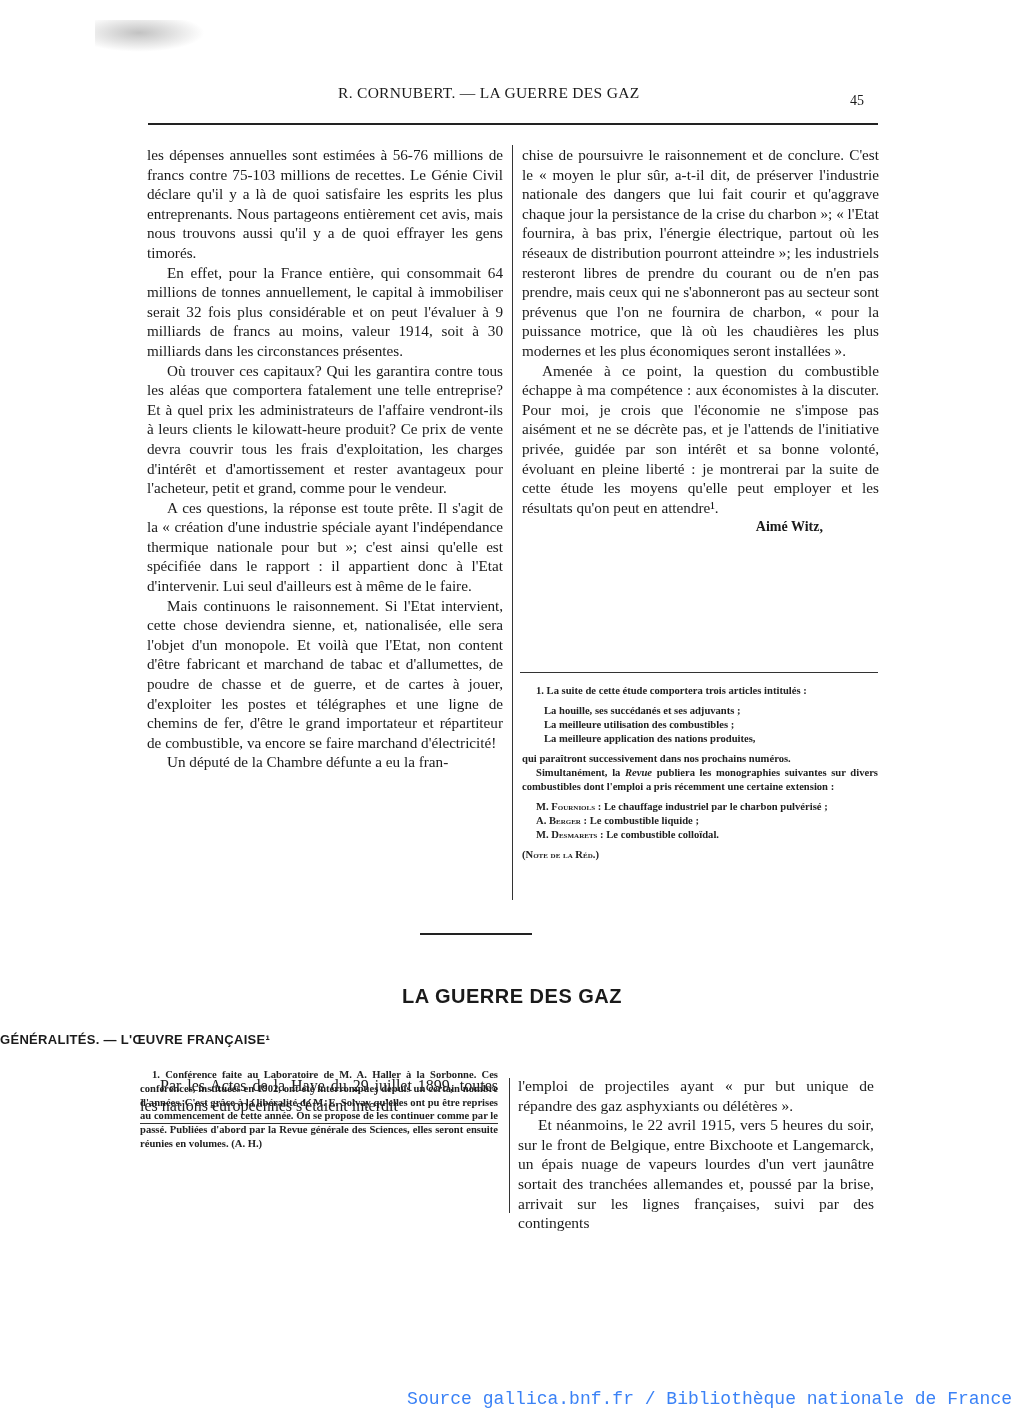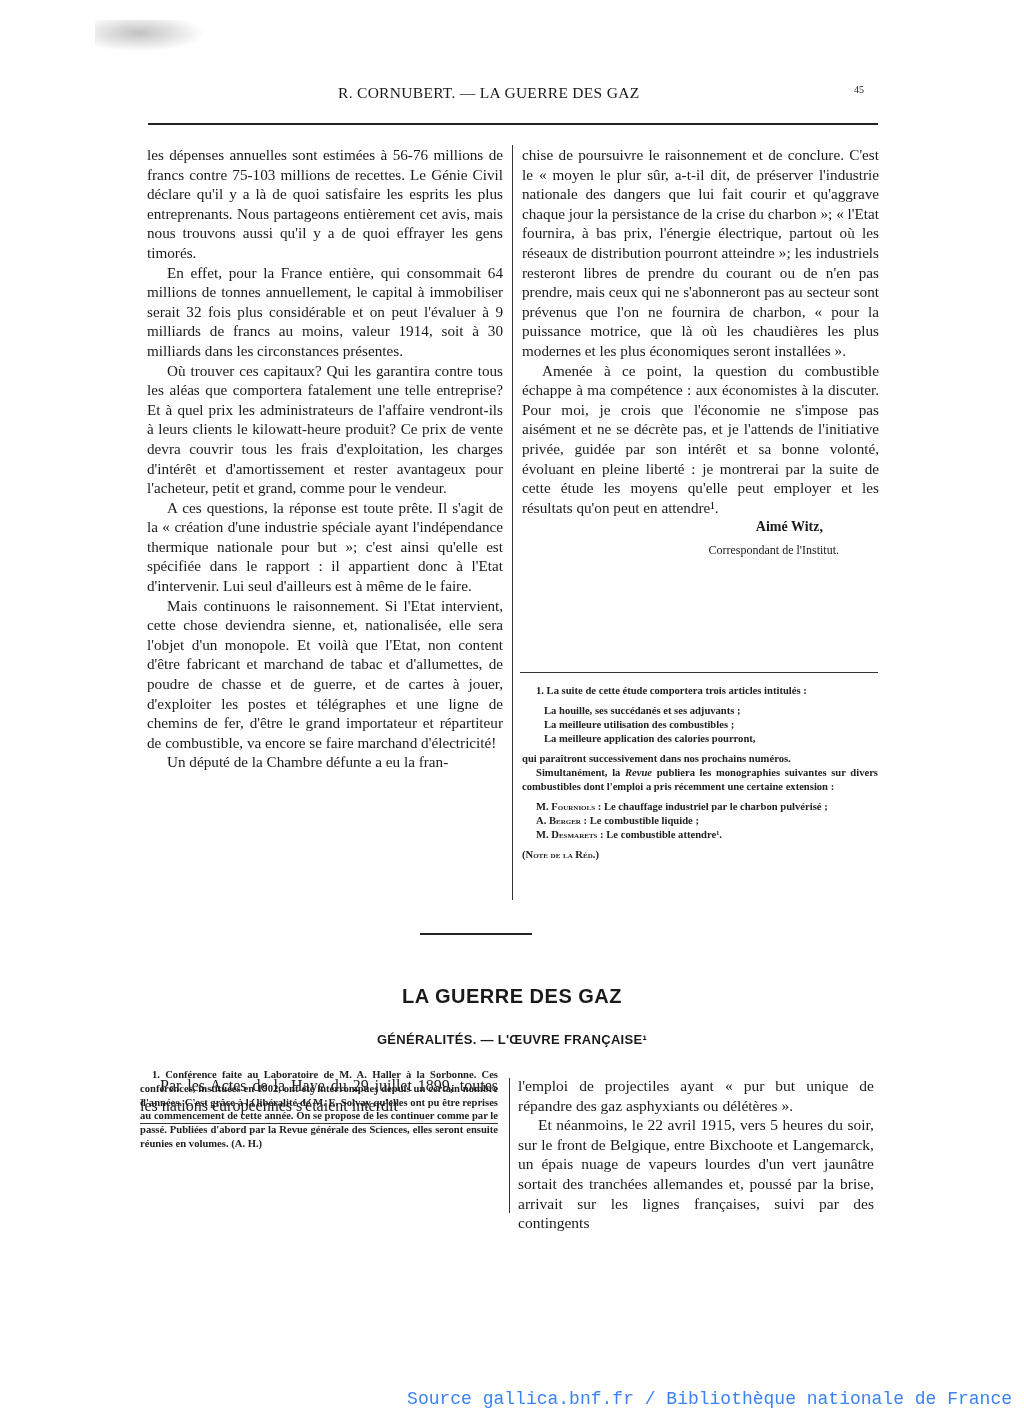--- a/index.html
+++ b/index.html
@@ -10,21 +10,21 @@
   .scan-smudge {
     position: absolute; left: 95px; top: 20px; width: 110px; height: 32px;
     background: radial-gradient(ellipse at 40% 40%, rgba(80,80,80,0.35), rgba(255,255,255,0) 70%);
   }
   .running-head {
     position: absolute; left: 148px; top: 84px; width: 730px; height: 24px;
   }
   .running-title {
     position: absolute; left: 190px; top: 0; font-size: 15.5px; letter-spacing: 0.3px;
   }
-  .page-number { position: absolute; right: 14px; top: 0; font-size: 10px; }
+  .page-number { position: absolute; right: 14px; top: 9px; font-size: 14px; }
   .head-rule {
     position: absolute; left: 148px; top: 123px; width: 730px; height: 2px; background: #222;
   }
   .col {
     position: absolute; font-size: 15.2px; line-height: 19.6px; text-align: justify;
   }
   .col p { margin: 0; text-indent: 0; }
   .col p.ind { text-indent: 20px; }
   .col-left { left: 147px; top: 145px; width: 356px; }
   .col-right { left: 522px; top: 145px; width: 357px; }
@@ -43,21 +43,21 @@
   .footnote .list { padding-left: 22px; margin: 6px 0; }
   .footnote .gap { margin-top: 6px; }
   .footnote .note-end { text-align: left; padding-right: 24px; margin-top: 6px; font-variant: small-caps; }
   .sc { font-variant: small-caps; }
   .sep-rule { position: absolute; left: 420px; top: 933px; width: 112px; height: 2px; background: #222; }
   .article-title {
     position: absolute; left: 0; width: 1024px; top: 985px; text-align: center;
     font-size: 20px; font-weight: bold; letter-spacing: 0.5px; font-family: "Liberation Sans", sans-serif;
   }
   .article-subtitle {
-    position: absolute; left: 0; width: 1024px; top: 1032px; text-align: center;
+    position: absolute; left: 0; width: 1024px; top: 1032px; 
     font-size: 13px; font-weight: bold; font-family: "Liberation Sans", sans-serif; letter-spacing: 0.3px;
   }
   .col-left2 { left: 140px; top: 1076px; width: 358px; font-size: 16px; }
   .col-right2 { left: 518px; top: 1076px; width: 356px; font-size: 15.5px; }
   .col-divider2 { position: absolute; left: 509px; top: 1078px; width: 1px; height: 135px; background: #333; }
   .fn2-rule { position: absolute; left: 140px; top: 1123px; width: 358px; height: 1px; background: #333; }
   .footnote2 {
     position: absolute; left: 140px; top: 1068px; width: 358px; font-size: 10.6px; line-height: 13.8px;
     text-align: justify; font-weight: bold; color: #222;
   }
@@ -87,36 +87,35 @@
   <p class="ind">Mais continuons le raisonnement. Si l'Etat intervient, cette chose deviendra sienne, et, nationalisée, elle sera l'objet d'un monopole. Et voilà que l'Etat, non content d'être fabricant et marchand de tabac et d'allumettes, de poudre de chasse et de guerre, et de cartes à jouer, d'exploiter les postes et télégraphes et une ligne de chemins de fer, d'être le grand importateur et répartiteur de combustible, va encore se faire marchand d'électricité!</p>
   <p class="ind">Un député de la Chambre défunte a eu la fran-</p>
 </div>
 
 <div class="col-divider"></div>
 
 <div class="col col-right">
   <p>chise de poursuivre le raisonnement et de conclure. C'est le « moyen le plur sûr, a-t-il dit, de préserver l'industrie nationale des dangers que lui fait courir et qu'aggrave chaque jour la persistance de la crise du charbon »; « l'Etat fournira, à bas prix, l'énergie électrique, partout où les réseaux de distribution pourront atteindre »; les industriels resteront libres de prendre du courant ou de n'en pas prendre, mais ceux qui ne s'abonneront pas au secteur sont prévenus que l'on ne fournira de charbon, « pour la puissance motrice, que là où les chaudières les plus modernes et les plus économiques seront installées ».</p>
   <p class="ind">Amenée à ce point, la question du combustible échappe à ma compétence : aux économistes à la discuter. Pour moi, je crois que l'économie ne s'impose pas aisément et ne se décrète pas, et je l'attends de l'initiative privée, guidée par son intérêt et sa bonne volonté, évoluant en pleine liberté : je montrerai par la suite de cette étude les moyens qu'elle peut employer et les résultats qu'on peut en attendre¹.</p>
   <div class="signature">Aimé Witz,</div>
-  <div class="affil">Correspondant de l'Institut.</div>
 </div>
 
 <div class="fn-rule"></div>
 <div class="footnote">
   <p class="ind">1. La suite de cette étude comportera trois articles intitulés :</p>
   <div class="list">
     <p>La houille, ses succédanés et ses adjuvants ;</p>
     <p>La meilleure utilisation des combustibles ;</p>
-    <p>La meilleure application des calories pourront,</p>
+    <p>La meilleure application des nations produites,</p>
   </div>
   <p>qui paraîtront successivement dans nos prochains numéros.</p>
   <p class="ind"><span>Simultanément, la </span><i>Revue</i><span> publiera les monographies suivantes sur divers combustibles dont l'emploi a pris récemment une certaine extension :</span></p>
   <p class="ind gap"><span class="sc">M. Fourniols</span><span> : Le chauffage industriel par le charbon pulvérisé ;</span></p>
   <p class="ind"><span class="sc">A. Berger</span><span> : Le combustible liquide ;</span></p>
-  <p class="ind"><span class="sc">M. Desmarets</span><span> : Le combustible attendre¹.</span></p>
+  <p class="ind"><span class="sc">M. Desmarets</span><span> : Le combustible colloïdal.</span></p>
   <p class="note-end">(Note de la Réd.)</p>
 </div>
 
 <div class="sep-rule"></div>
 
 <div class="article-title">LA GUERRE DES GAZ</div>
 <div class="article-subtitle">GÉNÉRALITÉS. — L'ŒUVRE FRANÇAISE¹</div>
 
 <div class="col col-left2">
   <p class="ind">Par les Actes de la Haye du 29 juillet 1899, toutes les nations européennes s'étaient interdit</p>

